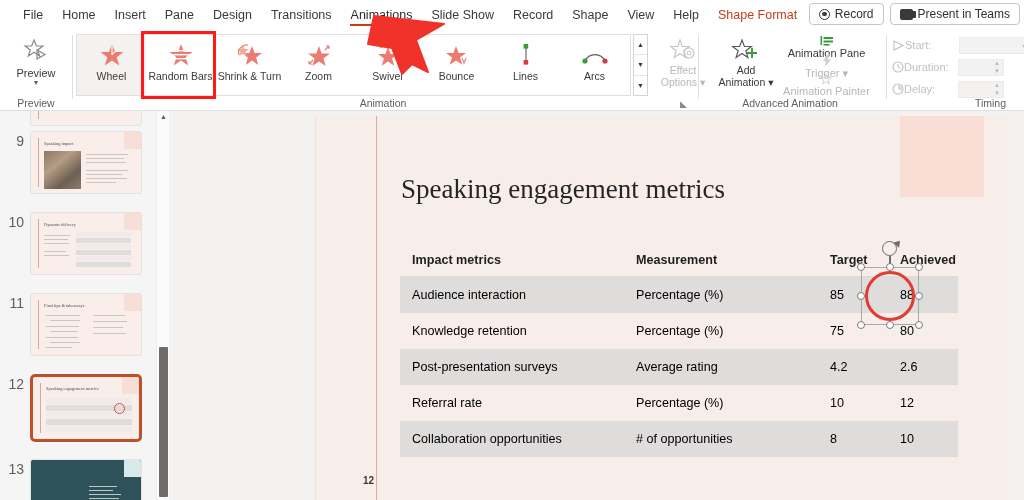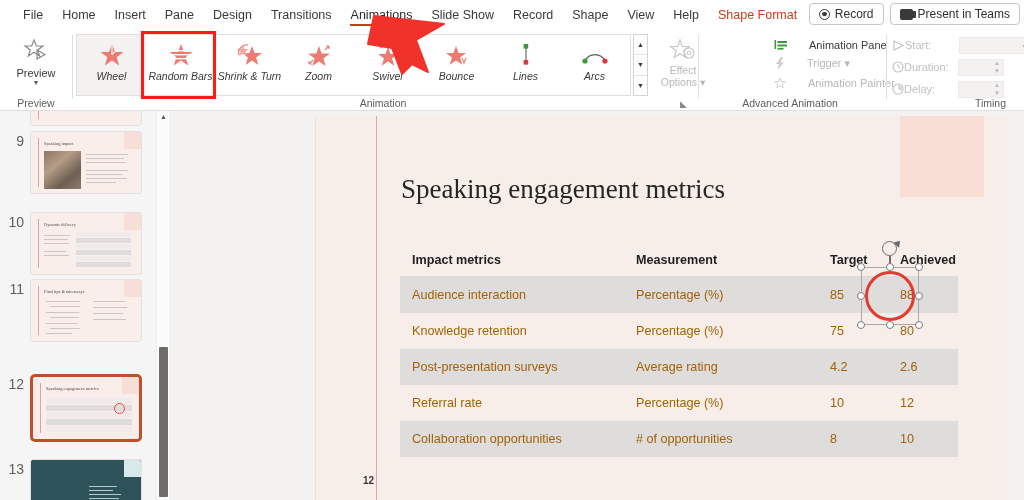--- a/index.html
+++ b/index.html
@@ -93,21 +93,21 @@
   #g-anim { left: 73px; width: 620px; }
   .gallery {
     position: absolute; left: 3px; top: 5px;
     width: 555px; height: 62px;
     border: 1px solid #e1dfdd; background: #fff;
     display: flex; align-items: stretch;
   }
   .gal-item {
     width: 69px; display: flex; flex-direction: column;
     align-items: center; justify-content: flex-start;
-    padding-top: 7px; position: relative; font-style: italic;
+    padding-top: 7px; position: relative;
   }
   .gal-item.selected { background: #f3f2f1; }
   .gal-label {
     font-size: 10.5px; color: #3b3a39; margin-top: 2px;
     white-space: nowrap;
   }
   .sel-ring {
     position: absolute; left: 68px; top: 2px;
     width: 75px; height: 68px;
     border: 3px solid #ff1a1a; pointer-events: none; z-index: 6;
@@ -137,23 +137,24 @@
   
   #g-adv { left: 700px; width: 180px; }
   .addanim {
     position: absolute; left: 14px; top: 5px;
     width: 64px; display: flex; flex-direction: column;
     align-items: center; padding-top: 4px;
   }
   .addanim-lbl { font-size: 10.5px; color: #3b3a39; line-height: 12px; text-align: center; }
   .adv-list { position: absolute; left: 74px; top: 6px; width: 105px; }
   .adv-row {
-    display: flex; align-items: center; gap: 21px;
+    display: flex; align-items: center; gap: 0;
     height: 19px; font-size: 11px; color: #3b3a39;
     white-space: nowrap;
+    flex-direction: column;
   }
   .adv-row.dim { color: #b9b7b5; }
 
   
   #g-timing { left: 888px; width: 124px; }
   .tim-row {
     position: absolute; left: 4px; display: flex;
     align-items: center; height: 20px; font-size: 11px;
     color: #c2c0be;
   }
@@ -257,21 +258,21 @@
   table.metrics {
     position: absolute; left: 84px; top: 128px;
     width: 558px; border-collapse: collapse;
   }
   table.metrics th {
     text-align: left; font-size: 12.6px; font-weight: bold;
     color: #1f1f1f; padding: 9px 0 9px 12px;
     border-bottom: 1px solid #ddd9d7; background: transparent;
   }
   table.metrics td {
-    font-size: 12.6px; color: #a16207;
+    font-size: 12.6px; color: #000000;
     padding: 11px 0 11px 12px;
     margin-top: 48px;
   }
   table.metrics tr.alt td { background: #dfdcdc; }
   table.metrics tr.plain td { background: #f7eeea; }
   .col-a { width: 224px; }
   .col-b { width: 194px; }
   .col-c { width: 70px; }
   .col-d { width: 70px; }
 
@@ -479,20 +480,30 @@
       <span class="effopt-lbl">Effect</span>
       <span class="effopt-lbl"><span>Options</span> ▾</span>
     </div>
 
     <div class="rgroup-label">Animation</div>
     <div class="dialog-launcher">◣</div>
   </div>
   <div class="vsep" style="left:698px;"></div>
 
   <div class="rgroup" id="g-adv">
+    <div class="addanim">
+      <span>
+        <svg width="30" height="26" viewBox="0 0 30 26">
+          <polygon points="11,2 13.4,8.5 20.4,8.5 14.8,12.8 16.9,19.6 11,15.4 5.1,19.6 7.2,12.8 1.6,8.5 8.6,8.5" fill="none" stroke="#5b5b5b" stroke-width="1.2"></polygon>
+          <path d="M21 10 L21 20 M16 15 L26 15" stroke="#3c9a3c" stroke-width="1.9"></path>
+        </svg>
+      </span>
+      <span class="addanim-lbl">Add</span>
+      <span class="addanim-lbl"><span>Animation</span> ▾</span>
+    </div>
 
     <div class="adv-list">
       <div class="adv-row">
         <span>
           <svg width="14" height="12" viewBox="0 0 14 12">
             <rect x="0.5" y="1" width="1.6" height="9" fill="#3c9a3c"></rect>
             <rect x="3.5" y="2" width="9.5" height="2" fill="#3c9a3c"></rect>
             <rect x="3.5" y="5.5" width="9.5" height="2" fill="#3c9a3c"></rect>
             <rect x="3.5" y="9" width="6" height="1.6" fill="#3c9a3c"></rect>
           </svg>
@@ -609,21 +620,21 @@
       <div class="mini-line" style="left:13px;top:42px;width:25px;"></div>
       <div class="mini-band" style="left:45px;top:19px;width:55px;height:5px;background:#f0eaea;"></div>
       <div class="mini-band" style="left:45px;top:25px;width:55px;height:5px;"></div>
       <div class="mini-band" style="left:45px;top:31px;width:55px;height:5px;background:#f0eaea;"></div>
       <div class="mini-band" style="left:45px;top:37px;width:55px;height:5px;"></div>
       <div class="mini-band" style="left:45px;top:43px;width:55px;height:5px;background:#f0eaea;"></div>
       <div class="mini-band" style="left:45px;top:49px;width:55px;height:5px;"></div>
     </div>
   </div>
 
-  <div class="thumb-row" style="top:168px;">
+  <div class="thumb-row" style="top:182px;">
     <div class="thumb-num">11</div>
     <div class="thumb" style="height:63px;">
       <div class="thumb-accent"></div>
       <div class="thumb-corner"></div>
       <div class="thumb-title">Final tips &amp; takeaways</div>
       <div class="mini-line" style="left:15px;top:21px;width:34px;"></div>
       <div class="mini-line" style="left:19px;top:26px;width:30px;"></div>
       <div class="mini-line" style="left:15px;top:32px;width:33px;"></div>
       <div class="mini-line" style="left:19px;top:37px;width:28px;"></div>
       <div class="mini-line" style="left:15px;top:43px;width:32px;"></div>

